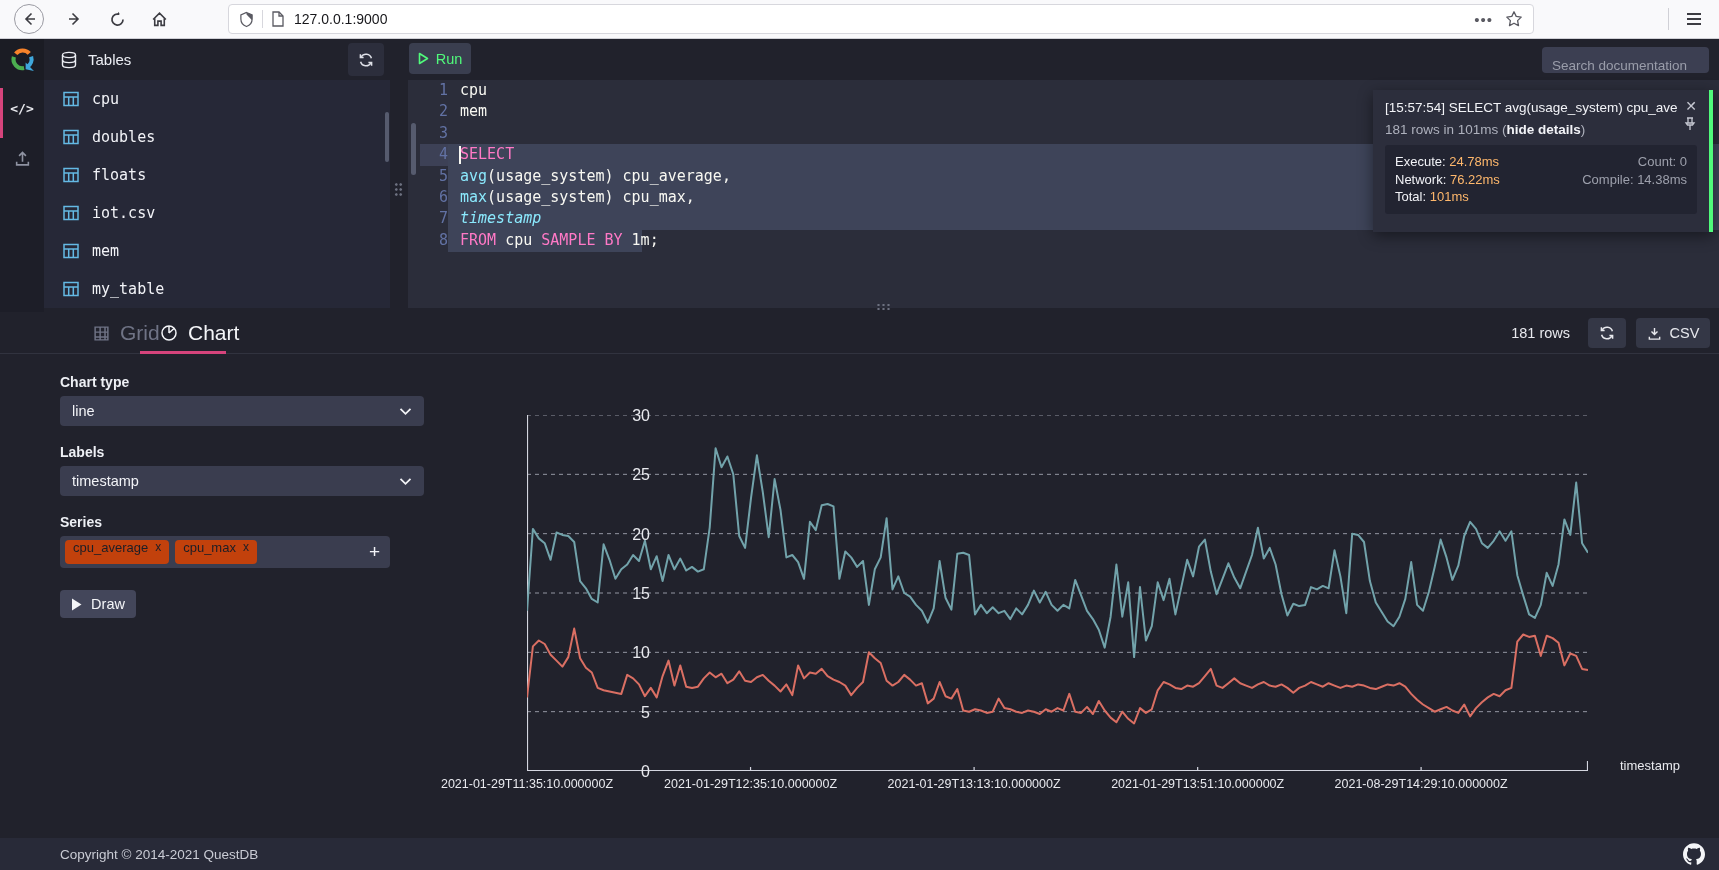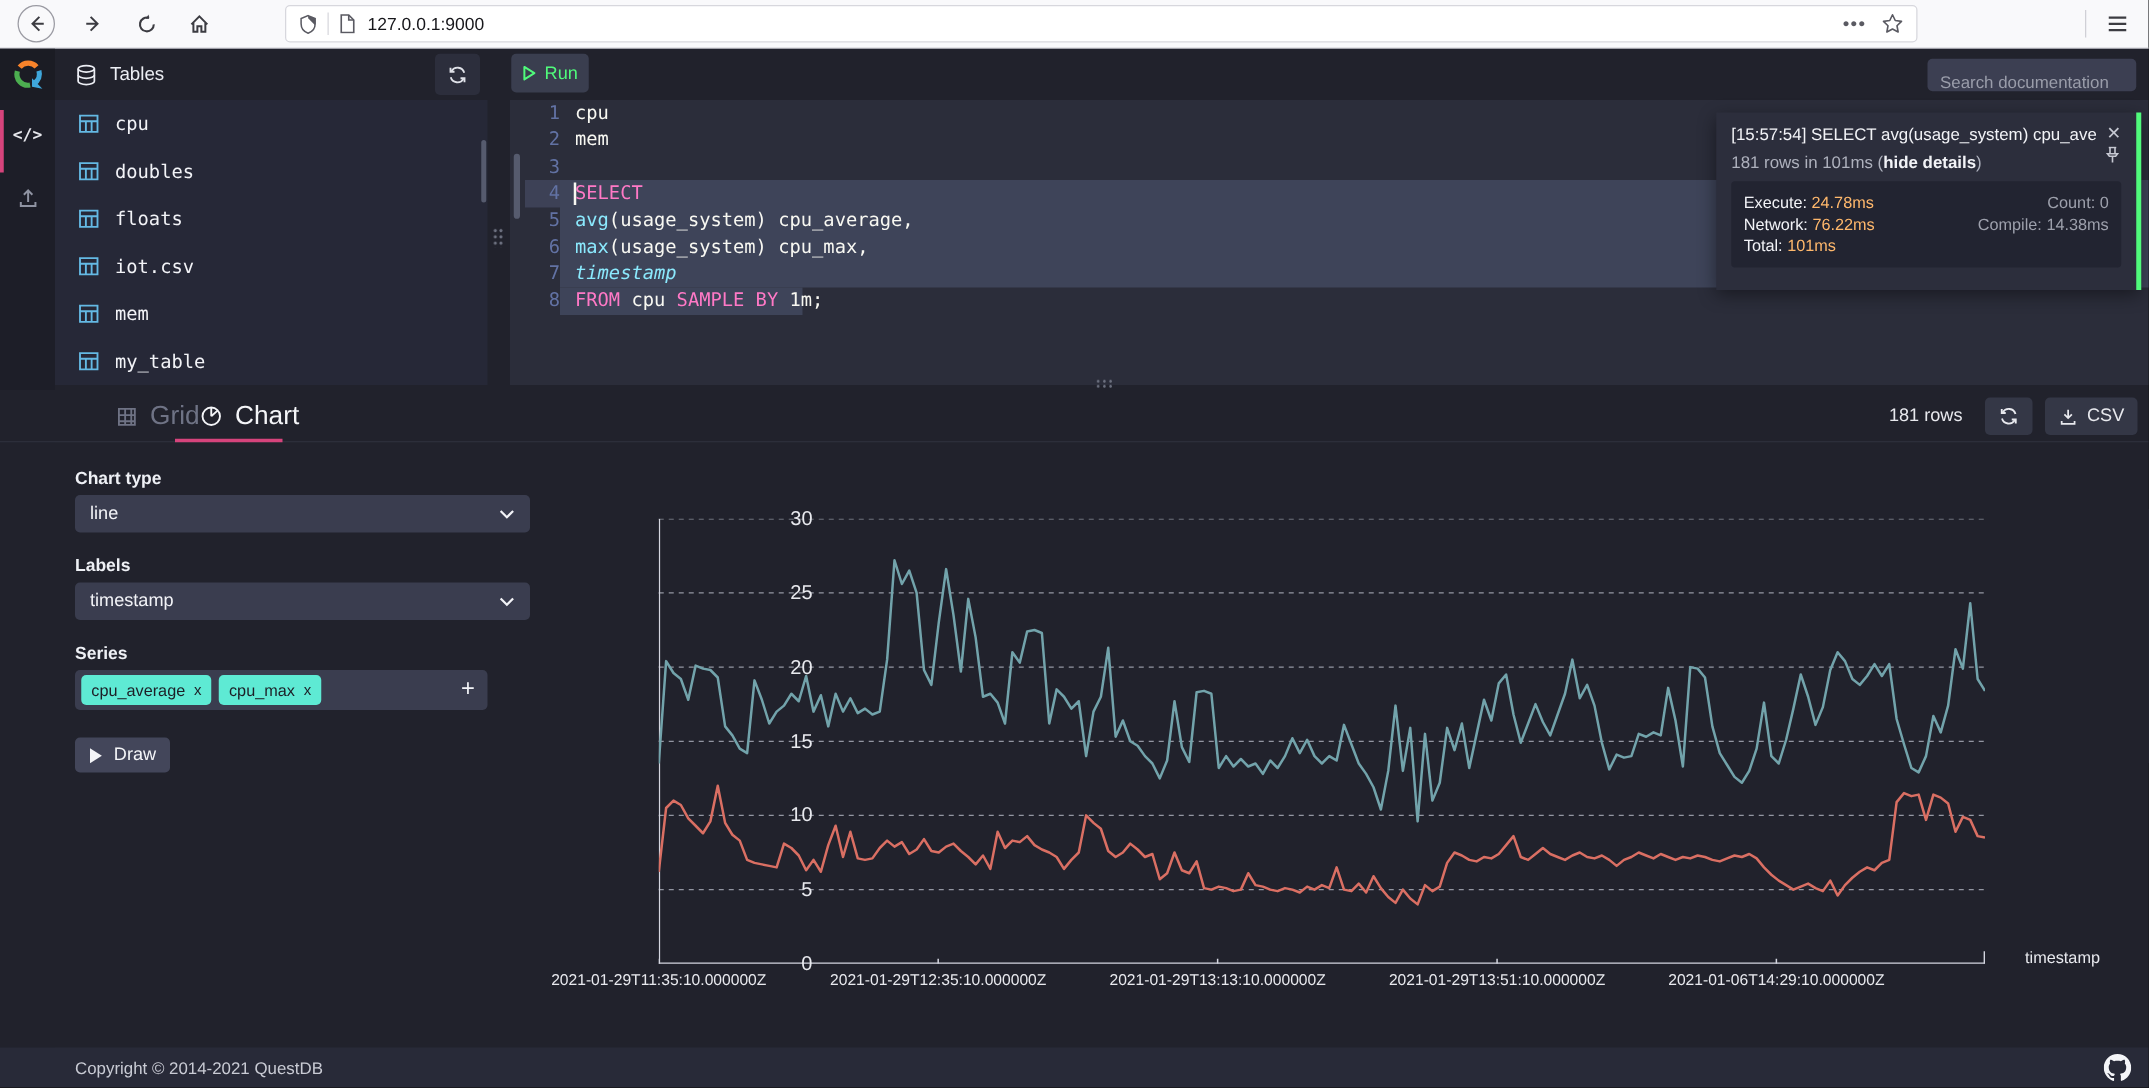--- a/index.html
+++ b/index.html
@@ -92,21 +92,21 @@
   #csv-button{right:9px;width:74px;gap:8px;font-size:14.5px;}
 
   
   #results-content{position:absolute;left:0;top:354px;width:1719px;height:484px;background:#21222c;}
   .cfg-label{position:absolute;left:60px;font-size:14px;font-weight:bold;color:#eef0f5;}
   .cfg-select{position:absolute;left:60px;width:364px;height:30px;background:#3a3d4f;border-radius:4px;
               display:flex;align-items:center;padding:0 12px;font-size:14.5px;color:#f2f3f7;}
   .cfg-select svg{margin-left:auto;}
   #series-box{position:absolute;left:60px;top:182px;width:330px;height:32px;background:#3a3d4f;
               border-radius:4px;display:flex;align-items:center;padding:0 10px 0 5px;gap:6px;}
-  .pill{background:#5eead4;color:#1d1e26;border-radius:4px;height:24px;display:flex;align-items:center;
+  .pill{background:#c2410c;color:#1d1e26;border-radius:4px;height:24px;display:flex;align-items:flex-start;
         padding:0 8px;font-size:13px;gap:7px;}
   .pill .x{font-size:12px;}
   #series-add{margin-left:auto;color:#f2f3f7;font-size:19px;}
   #draw-button{position:absolute;left:60px;top:236px;width:76px;height:28px;background:#43465a;
                border-radius:4px;display:flex;align-items:center;justify-content:center;gap:9px;
                font-size:14.5px;color:#f4f5f8;}
 
   
   #chart-area{position:absolute;left:430px;top:0;width:1289px;height:484px;}
   #plot{position:absolute;left:97px;top:61px;width:1061px;height:356px;}
@@ -432,21 +432,21 @@
           <div class="ytick" style="top: 231px;">15</div>
           <div class="ytick" style="top: 171.667px;">20</div>
           <div class="ytick" style="top: 112.333px;">25</div>
           <div class="ytick" style="top: 53px;">30</div>
         </div>
       <div id="xticks">
           <div class="xtick" style="left: 97px;">2021-01-29T11:35:10.000000Z</div>
           <div class="xtick" style="left: 320.553px;">2021-01-29T12:35:10.000000Z</div>
           <div class="xtick" style="left: 544.105px;">2021-01-29T13:13:10.000000Z</div>
           <div class="xtick" style="left: 767.658px;">2021-01-29T13:51:10.000000Z</div>
-          <div class="xtick" style="left: 991.105px;">2021-01-06T14:29:10.000000Z</div>
+          <div class="xtick" style="left: 991.105px;">2021-08-29T14:29:10.000000Z</div>
         </div>
       <div id="xaxis-title">timestamp</div>
     </div>
   </div>
 
   <div id="footer">
     <span id="copyright">Copyright © 2014-2021 QuestDB</span>
     <span id="github">
       <svg width="22" height="22" viewBox="0 0 24 24">
         <path fill="#f4f5f8" d="M12 .297c-6.63 0-12 5.373-12 12 0 5.303 3.438 9.8 8.205 11.385.6.113.82-.258.82-.577 0-.285-.01-1.04-.015-2.04-3.338.724-4.042-1.61-4.042-1.61C4.422 18.07 3.633 17.7 3.633 17.7c-1.087-.744.084-.729.084-.729 1.205.084 1.838 1.236 1.838 1.236 1.07 1.835 2.809 1.305 3.495.998.108-.776.417-1.305.76-1.605-2.665-.3-5.466-1.332-5.466-5.93 0-1.31.465-2.38 1.235-3.22-.135-.303-.54-1.523.105-3.176 0 0 1.005-.322 3.3 1.23.96-.267 1.98-.399 3-.405 1.02.006 2.04.138 3 .405 2.28-1.552 3.285-1.23 3.285-1.23.645 1.653.24 2.873.12 3.176.765.84 1.23 1.91 1.23 3.22 0 4.61-2.805 5.625-5.475 5.92.42.36.81 1.096.81 2.22 0 1.606-.015 2.896-.015 3.286 0 .315.21.69.825.57C20.565 22.092 24 17.592 24 12.297c0-6.627-5.373-12-12-12"></path>

